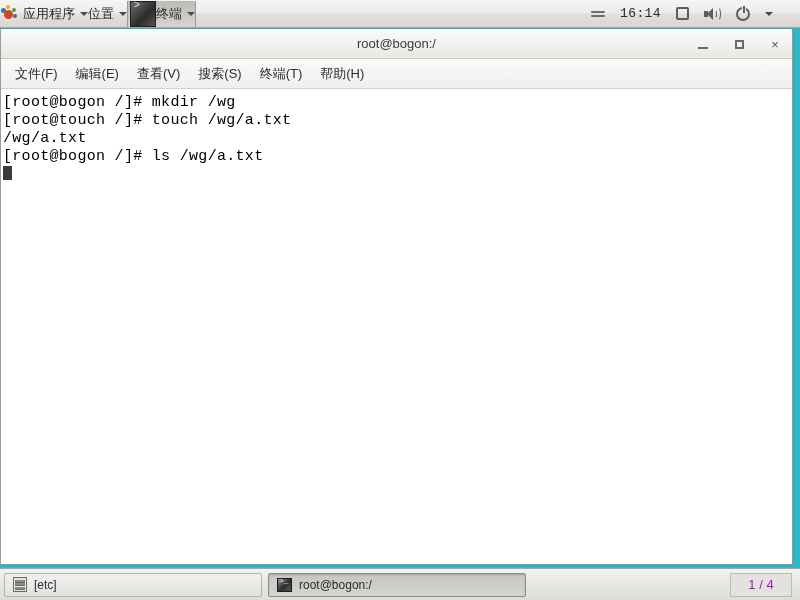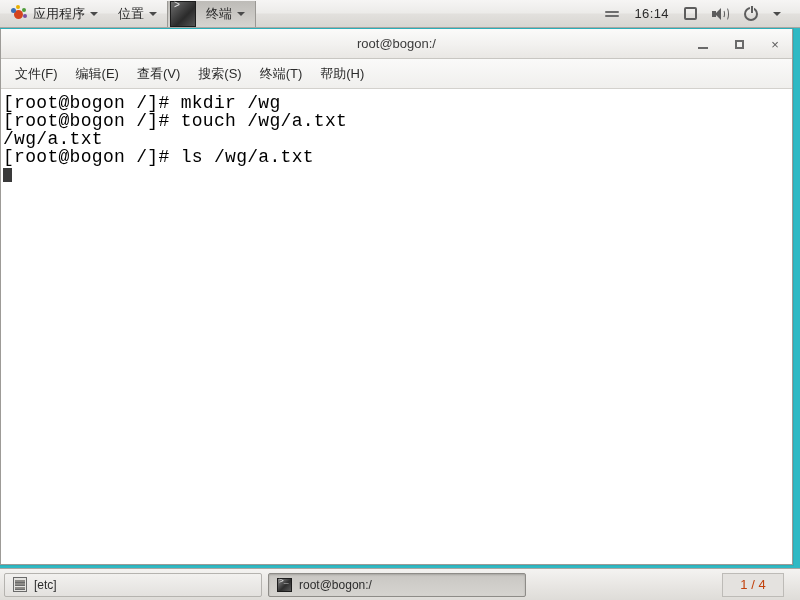--- a/index.html
+++ b/index.html
@@ -13,21 +13,21 @@
 
   
   #top-panel{
     position:absolute; left:0; top:0; width:800px; height:28px;
     background:linear-gradient(to bottom,#f6f5f4 0%,#ecebe9 48%,#e2e0dd 52%,#d8d6d2 100%);
     border-bottom:1px solid #a8a6a2;
     display:flex; align-items:center;
   }
   .panel-menu{
     display:flex; align-items:center; gap:5px;
-    height:26px; padding:0 10px;
+    height:26px; padding:0 0;
     font-size:13px; color:#2a2a2a; white-space:nowrap;
     position:relative;
   }
   .panel-menu.active{
     background:linear-gradient(to bottom,#bdbbb7,#d6d4d0);
     border-left:1px solid #9a9894; border-right:1px solid #9a9894;
   }
   .arrow-down{
     width:0;height:0;border-left:4px solid transparent;border-right:4px solid transparent;
     border-top:4px solid #4a4a4a; display:inline-block;
@@ -44,21 +44,21 @@
     position:absolute; left:2px; top:0px; width:26px; height:26px;
     background:linear-gradient(135deg,#6e6e6e,#2b2b2b 60%,#555);
     border:1px solid #1d1d1d;
   }
   .term-menu-icon::after{
     content:">"; position:absolute; left:3px; top:-2px;
     color:#e8e8e8; font-family:"Liberation Mono",monospace; font-size:10px;
   }
   .panel-menu.active .menu-label{ position:relative; z-index:2; }
 
-  #panel-right{ margin-left:auto; display:flex; align-items:center; gap:9px; padding-right:16px; }
+  #panel-right{ margin-left:auto; display:flex; align-items:center; gap:9px; padding-right:24px;font-family:Liberation Mono, monospace; }
   .tray-item{ display:flex; align-items:center; height:26px; padding:0 3px; }
   .icon-lines{ width:14px; }
   .icon-lines span{ display:block; height:2px; background:#6d6d6d; margin:2px 0; border-radius:1px; }
   #clock{ font-size:13px; color:#2a2a2a; letter-spacing:.4px; }
   .icon-screen{ width:13px;height:13px;border:2px solid #5d5d5d; border-radius:2px; }
   .icon-vol{ position:relative; width:17px;height:14px; }
   .icon-vol .sp{
     position:absolute;left:0;top:4px;width:4px;height:6px;background:#5d5d5d;
   }
   .icon-vol .cone{
@@ -106,21 +106,21 @@
     border-bottom:1px solid #d3d1cd;
   }
   .mb-item{ padding:11px 9px; font-size:13px; color:#2b2b2b; white-space:nowrap; }
 
   #terminal-body{
     position:absolute; left:0; right:0; top:61px; bottom:0;
     background:#ffffff; padding:4px 0 0 2px; overflow:hidden;
   }
   .tline{
     font-family:"Liberation Mono","DejaVu Sans Mono",monospace;
-    font-size:18px; line-height:18px; color:#000000; white-space:pre;
+    font-size:15px; line-height:18px; color:#000000; white-space:pre;
     letter-spacing:0.3px;
   }
   .cursor{
     display:inline-block; width:9px; height:14px; background:#3a3a3a;
     vertical-align:-2px;
   }
 
   
   #bottom-panel{
     position:absolute; left:0; bottom:0; width:800px; height:32px;
@@ -150,24 +150,24 @@
   .icon-terminal{
     width:15px;height:14px;border:1px solid #1c1c1c;
     background:linear-gradient(135deg,#8a8a8a,#2e2e2e 55%,#5a5a5a);
     position:relative;
   }
   .icon-terminal::after{
     content:">_"; position:absolute; left:1px; top:-3px; color:#f0f0f0;
     font-family:"Liberation Mono",monospace; font-size:8px;
   }
   #workspace-switcher{
-    margin-left:auto; margin-right:12px;
+    margin-left:auto; margin-right:4px;
     width:62px; height:24px;
     display:flex; align-items:center; justify-content:center;
-    font-size:13px; color:#c2410c;
+    font-size:13px; color:#a21caf;
     background:#e4e2df; border:1px solid #bdbbb7;
   }
 </style>
 </head>
 <body>
 
 <div id="top-panel">
 
   <div class="panel-menu">
     <span class="gnome-foot">
@@ -239,21 +239,21 @@
     <div class="mb-item">文件(F)</div>
     <div class="mb-item">编辑(E)</div>
     <div class="mb-item">查看(V)</div>
     <div class="mb-item">搜索(S)</div>
     <div class="mb-item">终端(T)</div>
     <div class="mb-item">帮助(H)</div>
   </div>
 
   <div id="terminal-body">
     <div class="tline">[root@bogon /]# mkdir /wg</div>
-    <div class="tline">[root@bogon /]# touch /wg/a.txt</div>
+    <div class="tline">[root@touch /]# touch /wg/a.txt</div>
     <div class="tline">/wg/a.txt</div>
     <div class="tline">[root@bogon /]# ls /wg/a.txt</div>
     <div class="tline"><span class="cursor"></span></div>
   </div>
 </div>
 
 <div id="bottom-panel">
   <div id="task-etc" class="task-button">
     <span class="icon-drawer">
         <i></i>

